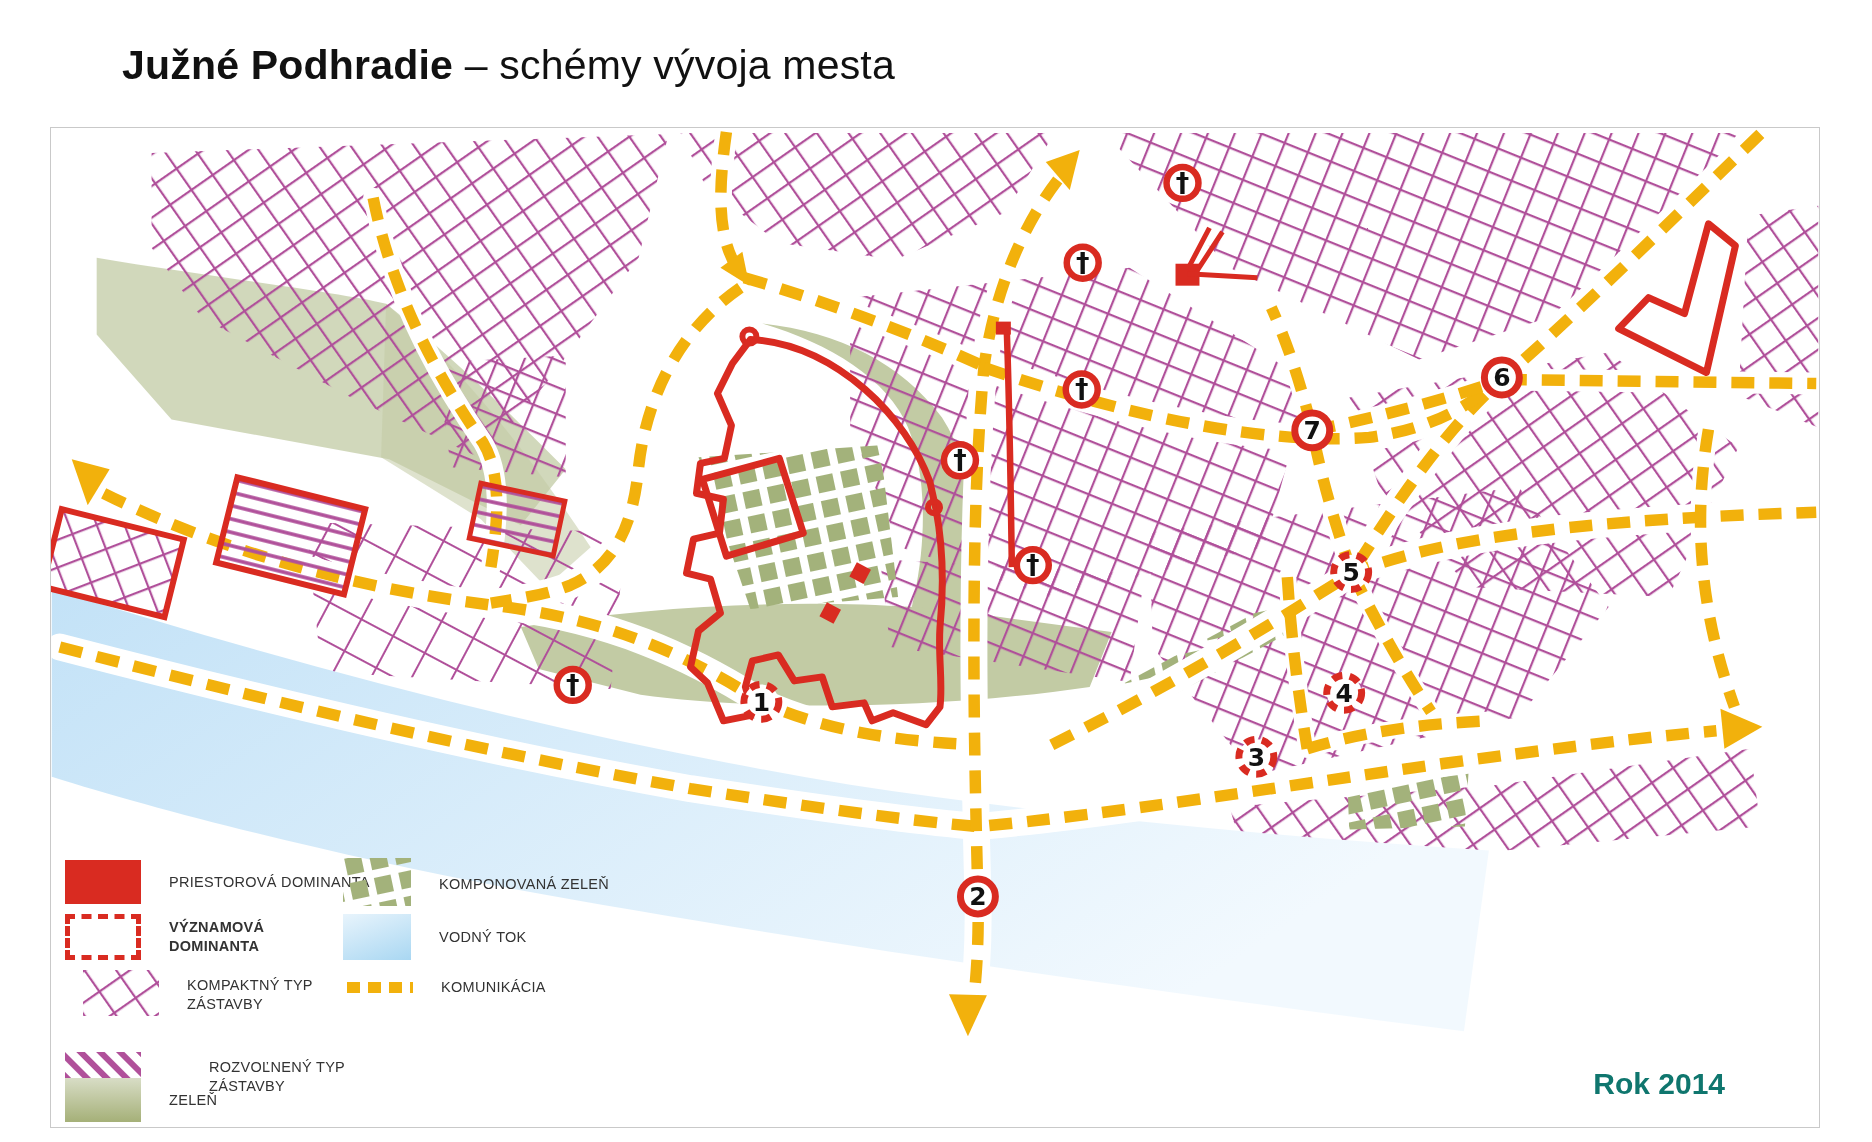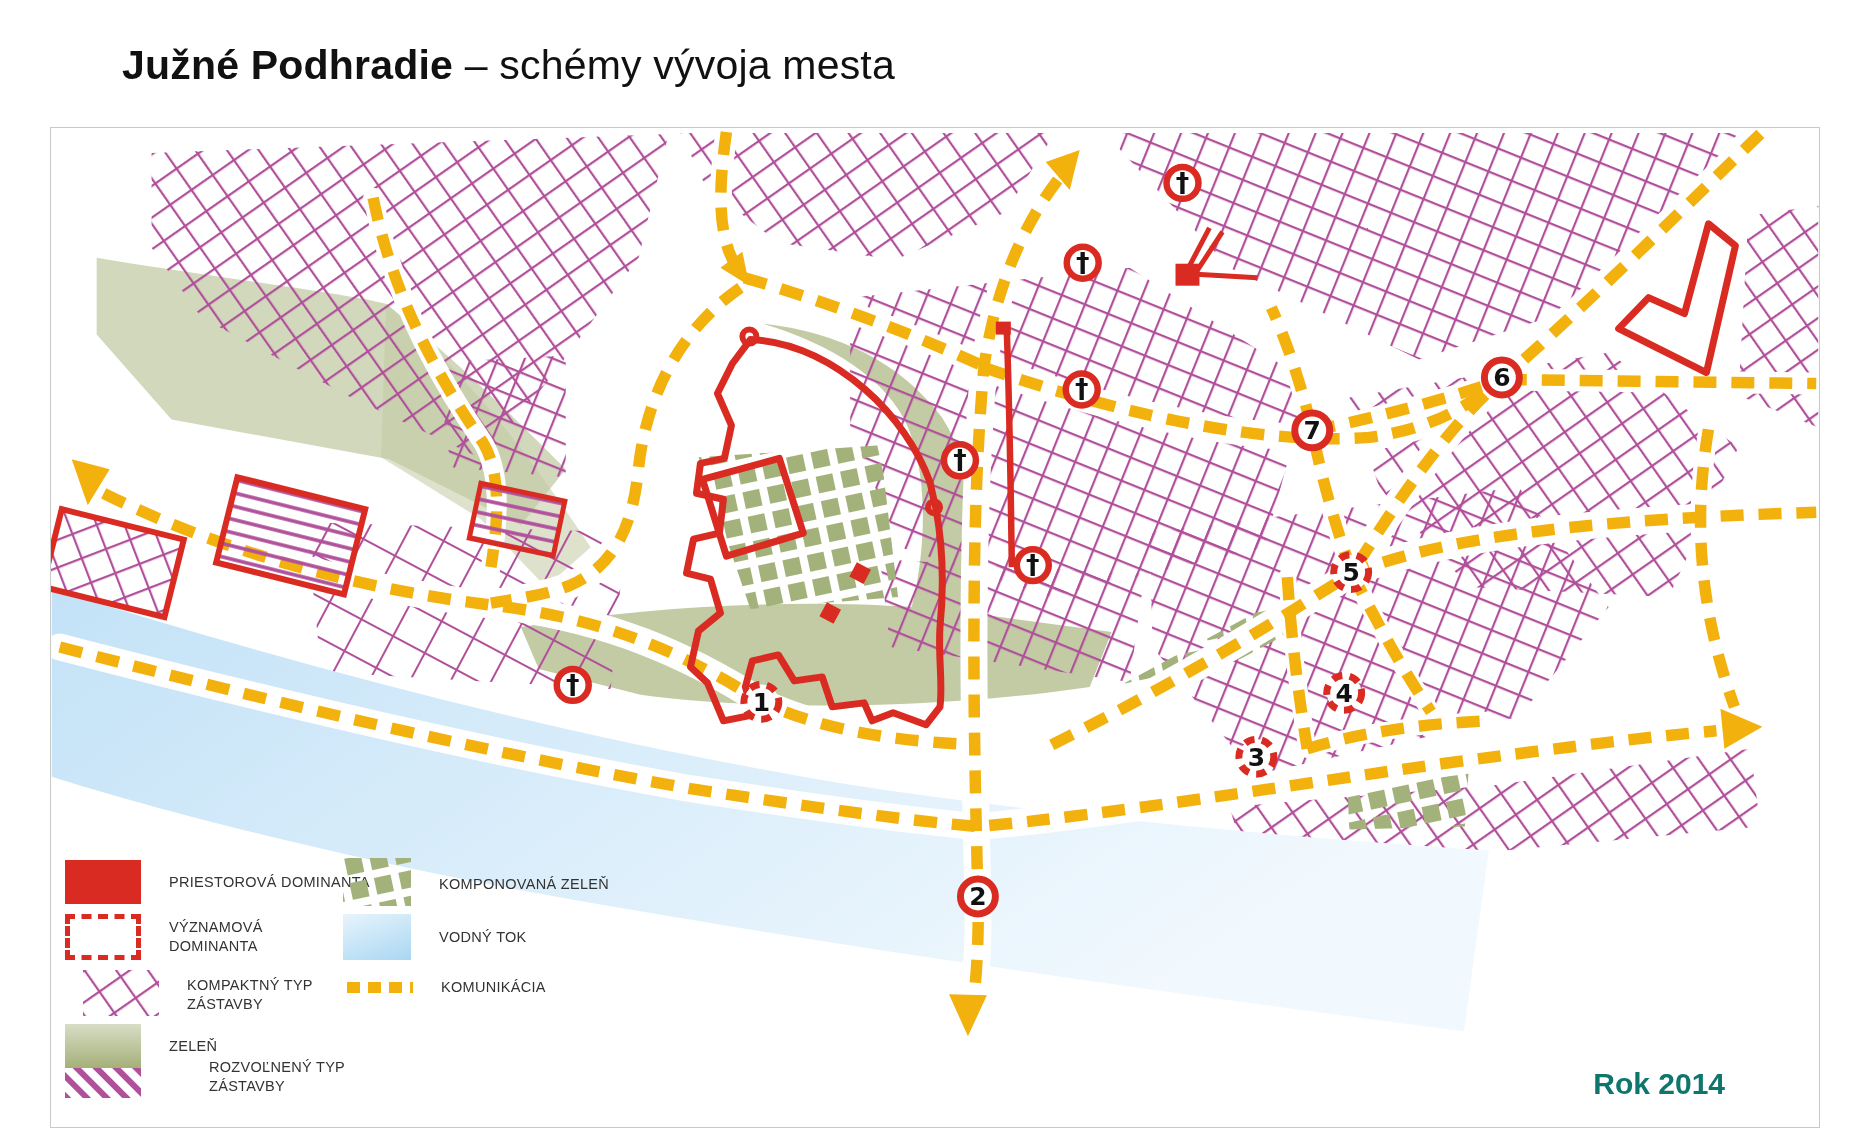--- a/index.html
+++ b/index.html
@@ -226,37 +226,37 @@
           <text x="1263" y="312" class="mk-text" font-size="25">7</text>
         </g>
       </g>
   </svg>
 
   <div class="legend">
     <div class="lg-row" style="left:14px;top:732px;">
       <div class="lg-swatch sw-solid"></div>
       <div class="lg-label"><span>PRIESTOROVÁ DOMINANTA</span><br><span></span></div>
     </div>
-    <div class="lg-row" style="left:14px;top:786px;">
+    <div class="lg-row" style="left:14px;top:786px;font-weight:bold;">
       <div class="lg-swatch sw-dashedbox"></div>
       <div class="lg-label"><span>VÝZNAMOVÁ</span><br><span>DOMINANTA</span></div>
     </div>
     <div class="lg-row" style="left:32px;top:842px;">
       <div class="lg-swatch"><svg width="76" height="46">
             <rect width="76" height="46" fill="url(#cross)"></rect>
           </svg></div>
       <div class="lg-label"><span>KOMPAKTNÝ TYP</span><br><span>ZÁSTAVBY</span></div>
     </div>
     <div class="lg-row" style="left:14px;top:924px;gap:40px;">
       <div class="lg-swatch"><svg width="76" height="46">
             <rect width="76" height="46" fill="url(#stripesLegend)"></rect>
           </svg></div>
       <div class="lg-label"><span>ROZVOĽNENÝ TYP</span><br><span>ZÁSTAVBY</span></div>
     </div>
-    <div class="lg-row" style="left:14px;top:896px;justify-content:space-between;">
+    <div class="lg-row" style="left:14px;top:950px;justify-content:space-between;">
       <div class="lg-swatch sw-zelen"></div>
       <div class="lg-label"><span>ZELEŇ</span></div>
     </div>
 
     <div class="lg-row" style="left:292px;top:730px;justify-content:center;">
       <div class="lg-swatch"><svg width="68" height="48">
             <rect width="68" height="48" fill="url(#checker)"></rect>
           </svg></div>
       <div class="lg-label"><span>KOMPONOVANÁ ZELEŇ</span></div>
     </div>

